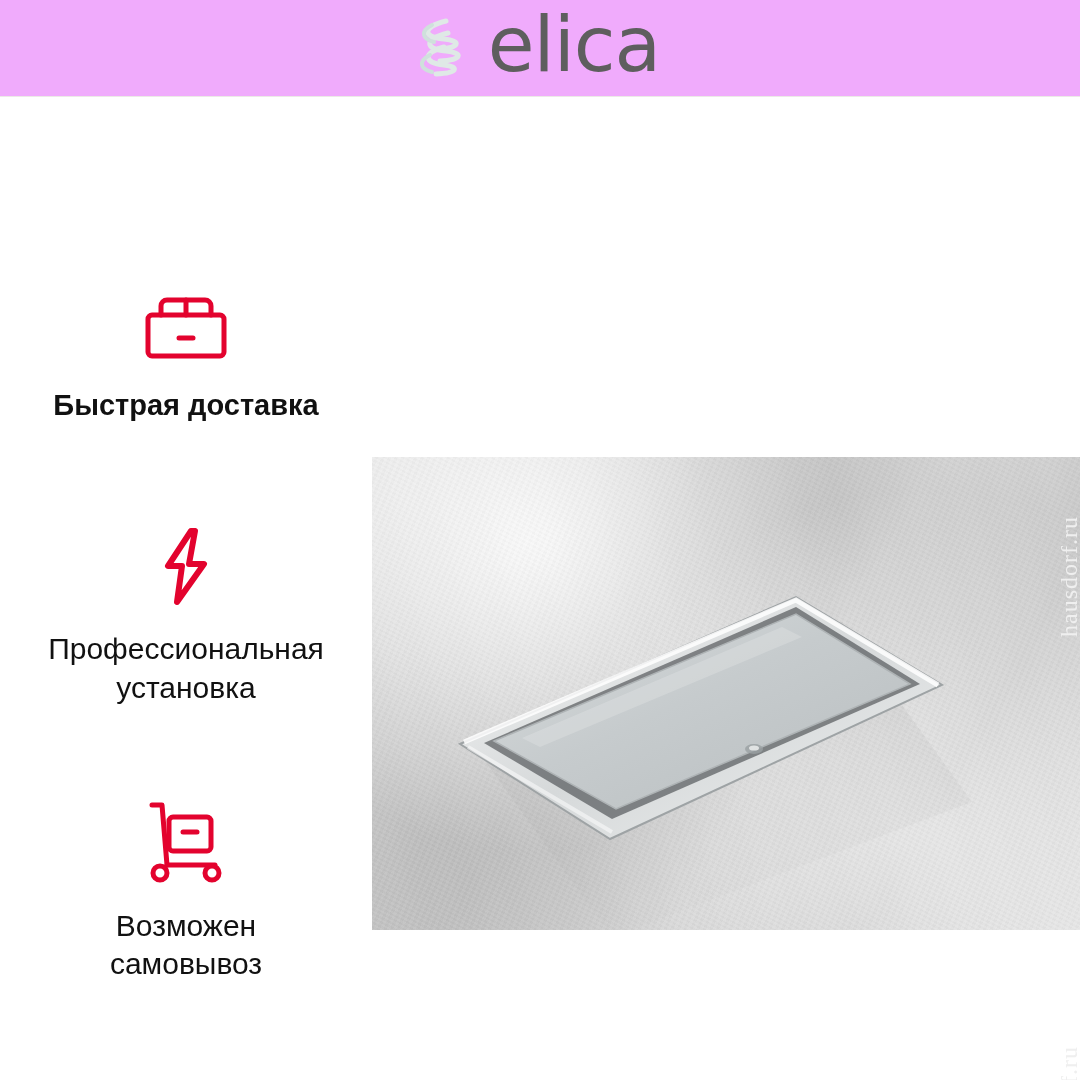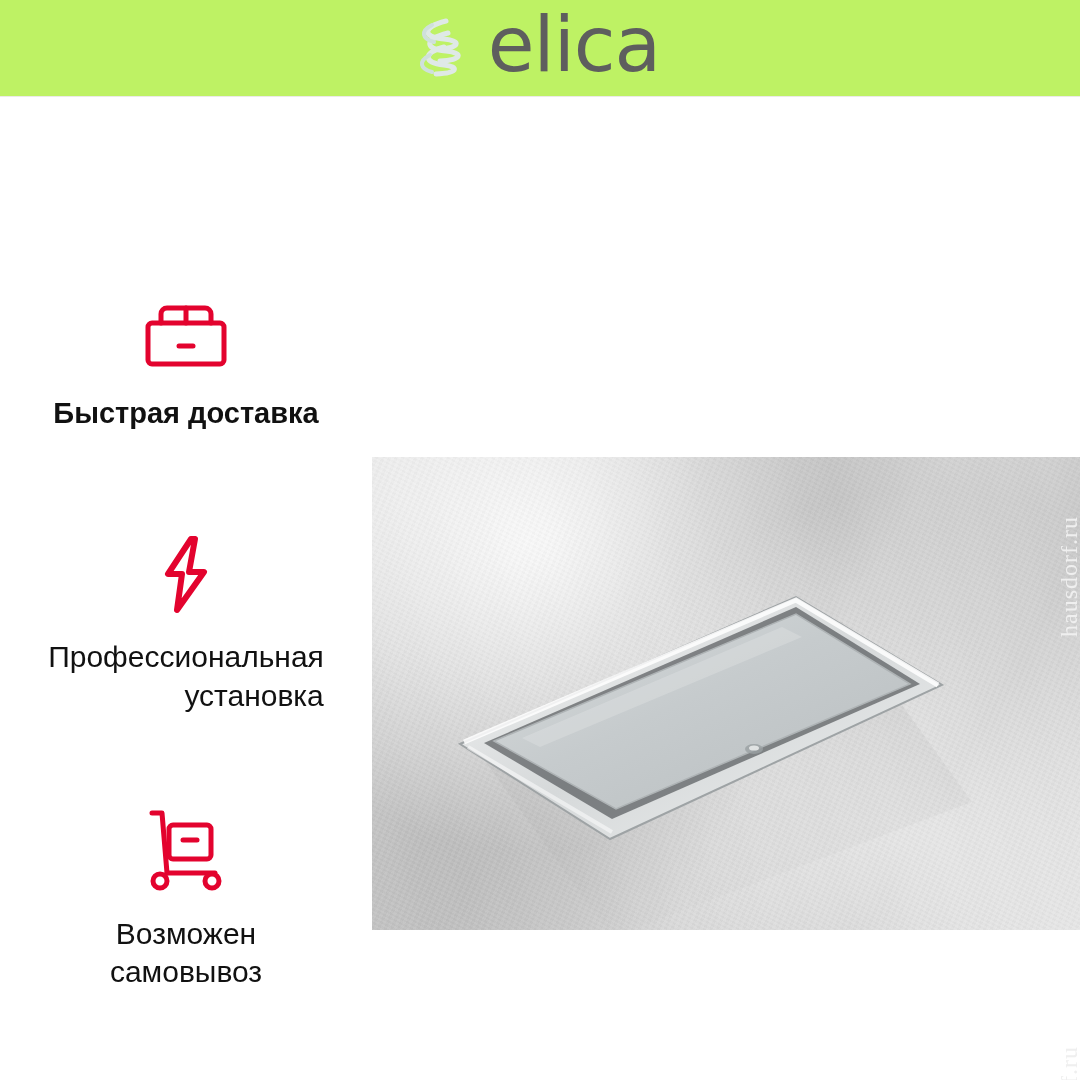--- a/index.html
+++ b/index.html
@@ -12,21 +12,21 @@
     background: #ffffff;
     font-family: "Liberation Sans", sans-serif;
     overflow: hidden;
     position: relative;
   }
 
   
   .header {
     width: 1080px;
     height: 97px;
-    background: #bef264;
+    background: #f0abfc;
     border-bottom: 1px solid #eceae7;
     box-sizing: border-box;
     display: flex;
     align-items: center;
     justify-content: center;
     position: relative;
   }
   .brand-lockup {
     display: flex;
     align-items: center;
@@ -52,35 +52,35 @@
   .content {
     position: relative;
     width: 1080px;
     height: 983px;
   }
 
   
   .features {
     position: absolute;
     left: 0;
-    top: 200px;
+    top: 192px;
     width: 372px;
     display: flex;
     flex-direction: column;
     align-items: center;
   }
   .feature {
     width: 372px;
     display: flex;
     flex-direction: column;
     align-items: center;
     text-align: center;
   }
   .feature-1 { margin-top: 0; }
-  .feature-2 { margin-top: 102px; text-align: right; }
+  .feature-2 { margin-top: 102px; }
   .feature-3 { margin-top: 92px; justify-content: flex-end; }
 
   .feature-icon {
     display: block;
     margin-bottom: 22px;
   }
   .feature-label {
     font-size: 29px;
     line-height: 1.28;
     color: #111111;

